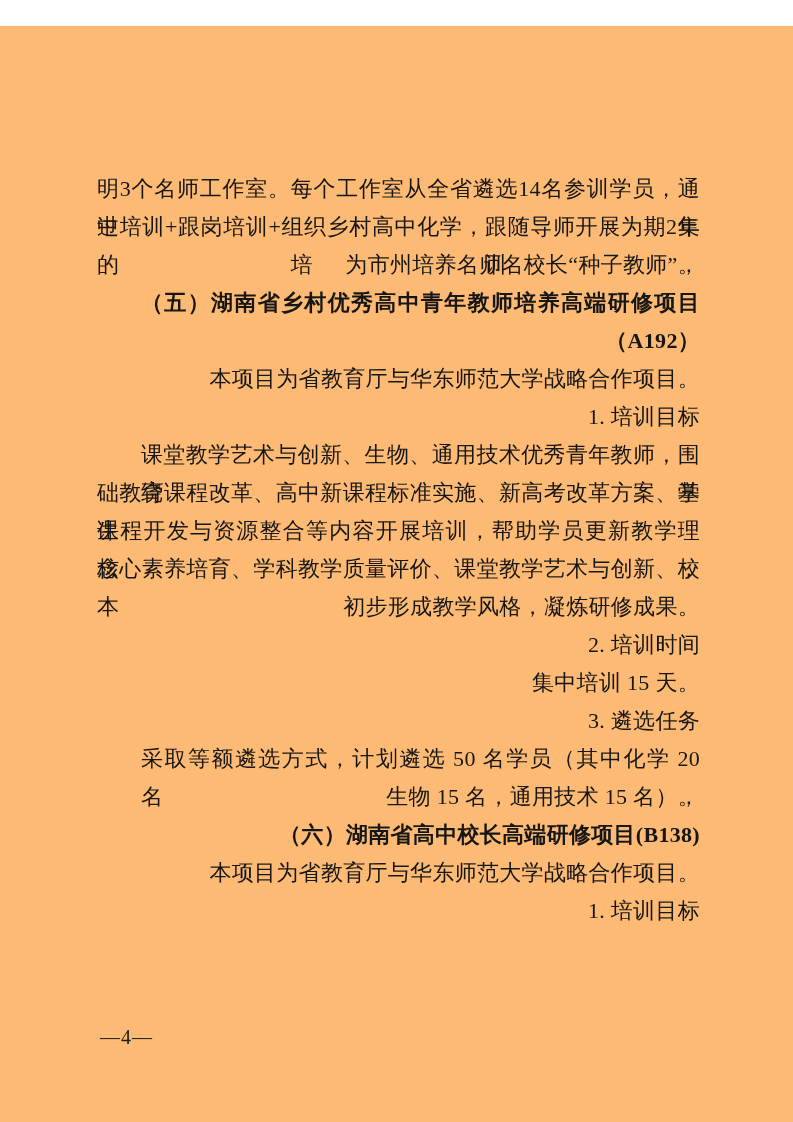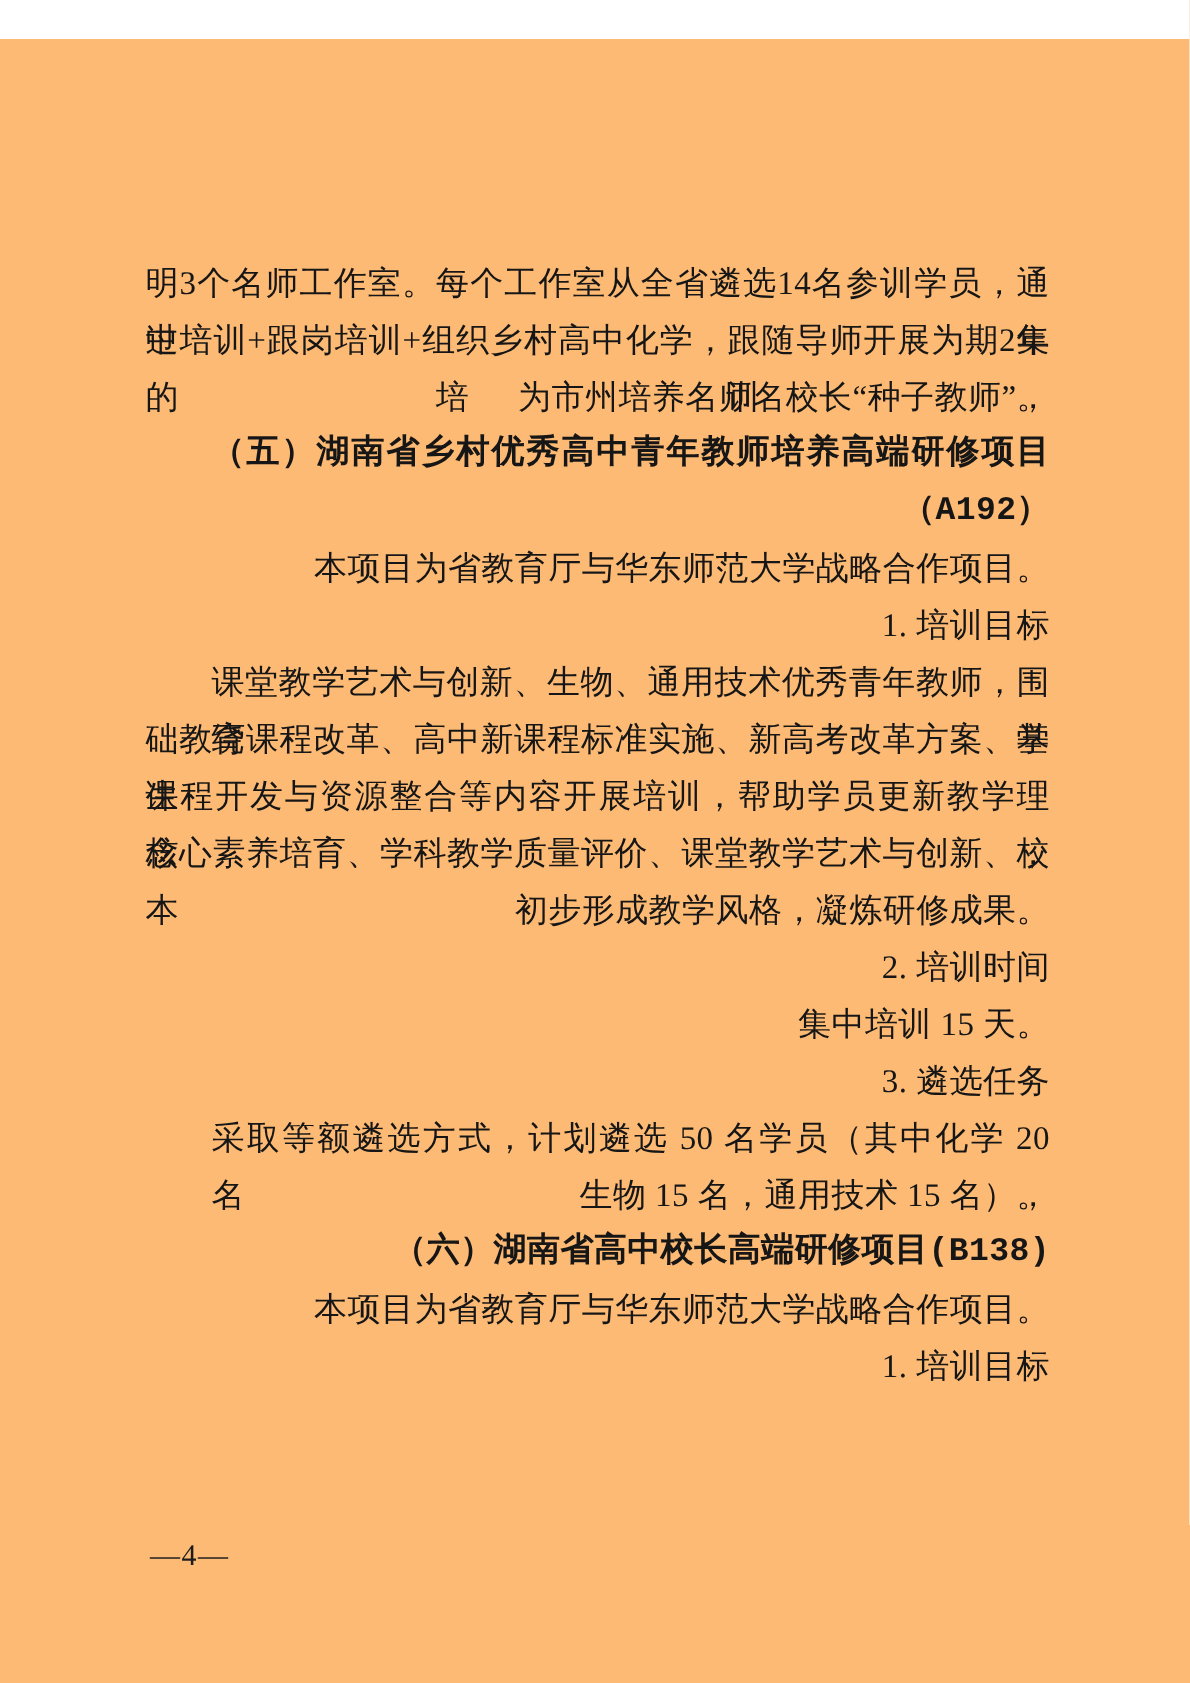--- a/index.html
+++ b/index.html
@@ -35,21 +35,20 @@
   .line.fill {
     white-space: normal;
     text-align: justify;
     text-align-last: justify;
   }
   .line.indent {
     padding-left: 44px;
   }
   .line.bold {
     font-weight: 700;
-    font-family: Liberation Mono, monospace;
   }
   .page-number {
     position: absolute;
     left: 100px;
     top: 998px;
     font-size: 20px;
     line-height: 26px;
     letter-spacing: 1px;
     color: #1c1c1c;
   }

